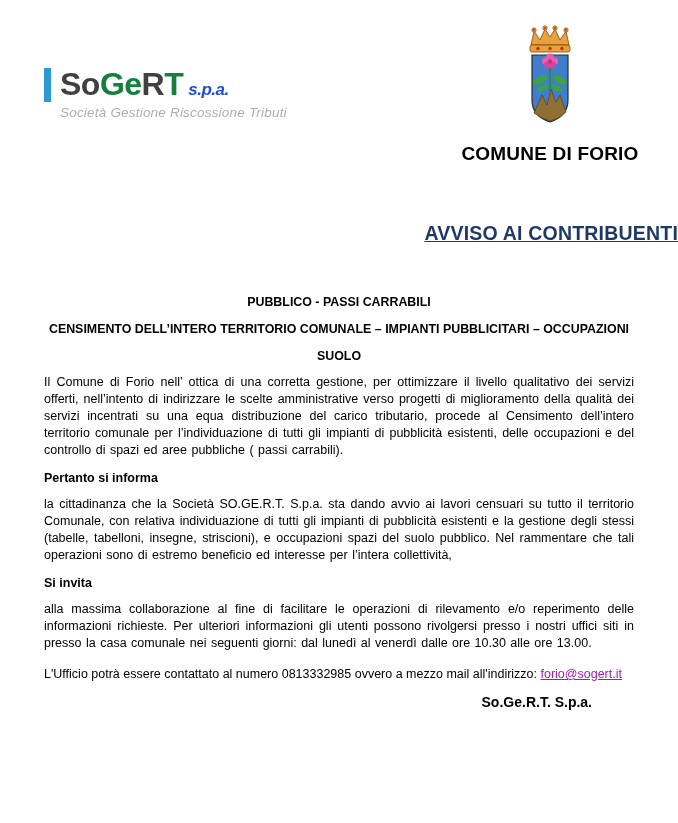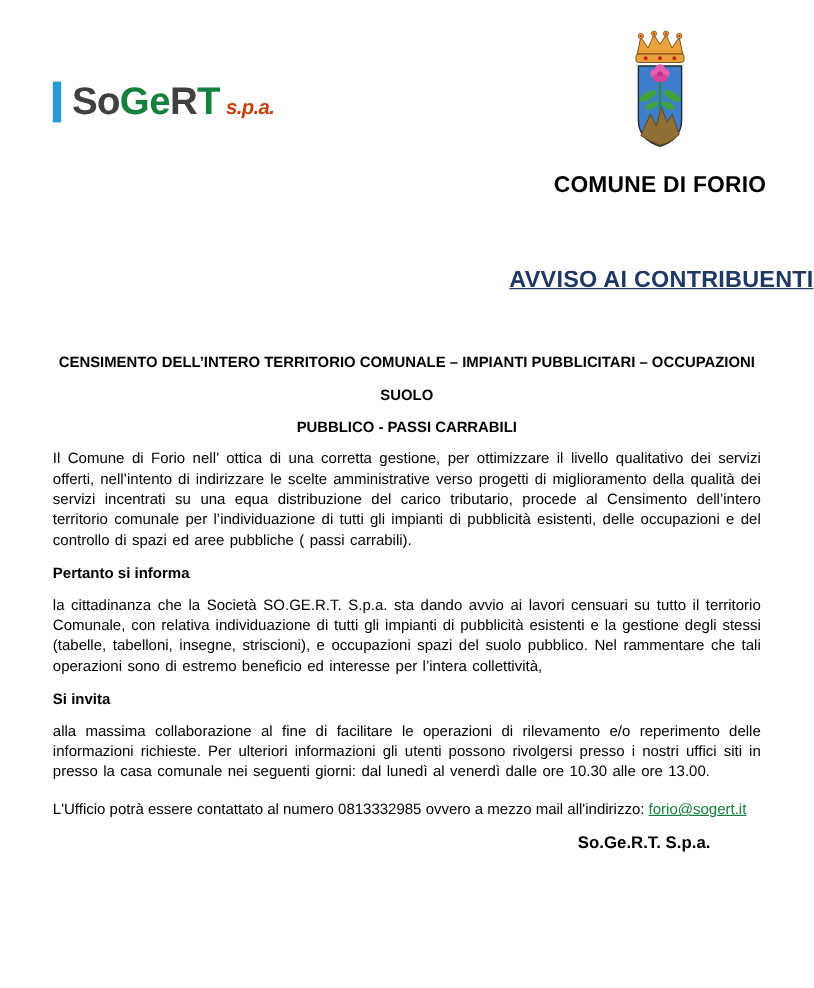--- a/index.html
+++ b/index.html
@@ -20,21 +20,21 @@
   .logo-bar { width: 7px; background: #2b99d3; margin-right: 9px; }
   .logo-text {
     font-weight: bold;
     font-size: 32px;
     line-height: 1.05;
     letter-spacing: -0.5px;
     white-space: nowrap;
   }
   .lg-blue { color: #404040; }
   .lg-gray { color: #15803d; }
-  .logo-spa { font-size: 17px; font-style: italic; font-weight: bold; color: #c2410c; margin-left: 5px; }
+  .logo-spa { font-size: 17px; font-style: italic; font-weight: bold; color: #1d4ed8; margin-left: 5px; }
   .logo-tagline {
     font-style: italic;
     color: #aeaeae;
     font-size: 13.5px;
     margin-top: 3px;
     letter-spacing: 0.2px;
     white-space: nowrap;
   }
   .crest-block { position: absolute; right: 12px; top: 22px; width: 232px; text-align: center; }
   .crest-svg { display: inline-block; }
@@ -48,36 +48,37 @@
     font-size: 19.5px;
     text-decoration: underline;
     margin-top: 8px;
     letter-spacing: 0.2px;
   }
   .content { padding: 0 44px; }
   .heading { text-align: center; font-weight: bold; font-size: 12.4px; line-height: 27px; margin-top: 44px; }
   .para { text-align: justify; font-size: 12.5px; line-height: 17px; margin-top: 4px; word-spacing: 1px; }
   .bold-line { font-weight: bold; font-size: 12.5px; line-height: 27px; margin-top: 6px; }
   .contact-line { font-size: 12.5px; line-height: 20px; margin-top: 12px; white-space: nowrap; }
-  .email-link { color: #15803d; text-decoration: underline; cursor: pointer; }
+  .email-link { color: #a21caf; text-decoration: underline; cursor: pointer; }
   .signature { text-align: right; padding-right: 42px; font-weight: bold; font-size: 14px; margin-top: 10px; }
 </style>
 </head>
 <body>
 
 <div class="page">
 
   <div class="header">
 
     <div class="logo-block">
       <div class="logo-main">
         <div class="logo-bar"></div>
         <div class="logo-text"><span class="lg-blue">So</span><span class="lg-gray">Ge</span><span class="lg-blue">R</span><span class="lg-gray">T</span><span class="logo-spa">s.p.a.</span>
         </div>
       </div>
+      <div class="logo-tagline" style="padding-left:16px;">Società Gestione Riscossione Tributi</div>
     </div>
 
     <div class="crest-block">
       <svg class="crest-svg" width="84" height="110" viewBox="0 0 84 110" aria-hidden="true">
 
         <path d="M23,23 L26,9 L32,18 L37,7 L42,15 L47,7 L52,18 L58,9 L61,23 Z" fill="#e9a23b" stroke="#7a4a10" stroke-width="0.8"></path>
         <circle cx="26" cy="8" r="2.2" fill="#e9a23b" stroke="#7a4a10" stroke-width="0.6"></circle>
         <circle cx="37" cy="6" r="2.2" fill="#e9a23b" stroke="#7a4a10" stroke-width="0.6"></circle>
         <circle cx="47" cy="6" r="2.2" fill="#e9a23b" stroke="#7a4a10" stroke-width="0.6"></circle>
         <circle cx="58" cy="8" r="2.2" fill="#e9a23b" stroke="#7a4a10" stroke-width="0.6"></circle>
@@ -109,22 +110,22 @@
       </svg>
       <div class="comune-name">COMUNE DI FORIO</div>
     </div>
   </div>
 
   <div class="doc-title">AVVISO AI CONTRIBUENTI</div>
 
   <div class="content">
 
     <div class="heading">
+      <div>PUBBLICO -  PASSI CARRABILI</div>
       <div>CENSIMENTO DELL’INTERO TERRITORIO COMUNALE – IMPIANTI PUBBLICITARI – OCCUPAZIONI SUOLO</div>
-      <div>PUBBLICO -  PASSI CARRABILI</div>
     </div>
 
     <div class="para">Il Comune di Forio nell’ ottica di una corretta gestione, per ottimizzare il livello qualitativo dei servizi offerti, nell’intento di indirizzare le scelte amministrative verso progetti di miglioramento della qualità dei servizi incentrati su una equa distribuzione del carico tributario, procede al Censimento dell’intero territorio comunale per l’individuazione di tutti gli impianti di pubblicità esistenti, delle occupazioni e del controllo di spazi ed aree pubbliche ( passi carrabili).</div>
 
     <div class="bold-line">Pertanto si informa</div>
 
     <div class="para">la cittadinanza che la Società SO.GE.R.T. S.p.a. sta dando avvio ai lavori censuari su tutto il territorio Comunale, con relativa individuazione di tutti gli impianti di pubblicità esistenti e la gestione degli stessi (tabelle, tabelloni, insegne, striscioni), e occupazioni spazi del suolo pubblico. Nel rammentare che tali operazioni sono di estremo beneficio ed interesse per l’intera collettività,</div>
 
     <div class="bold-line">Si invita</div>
 

